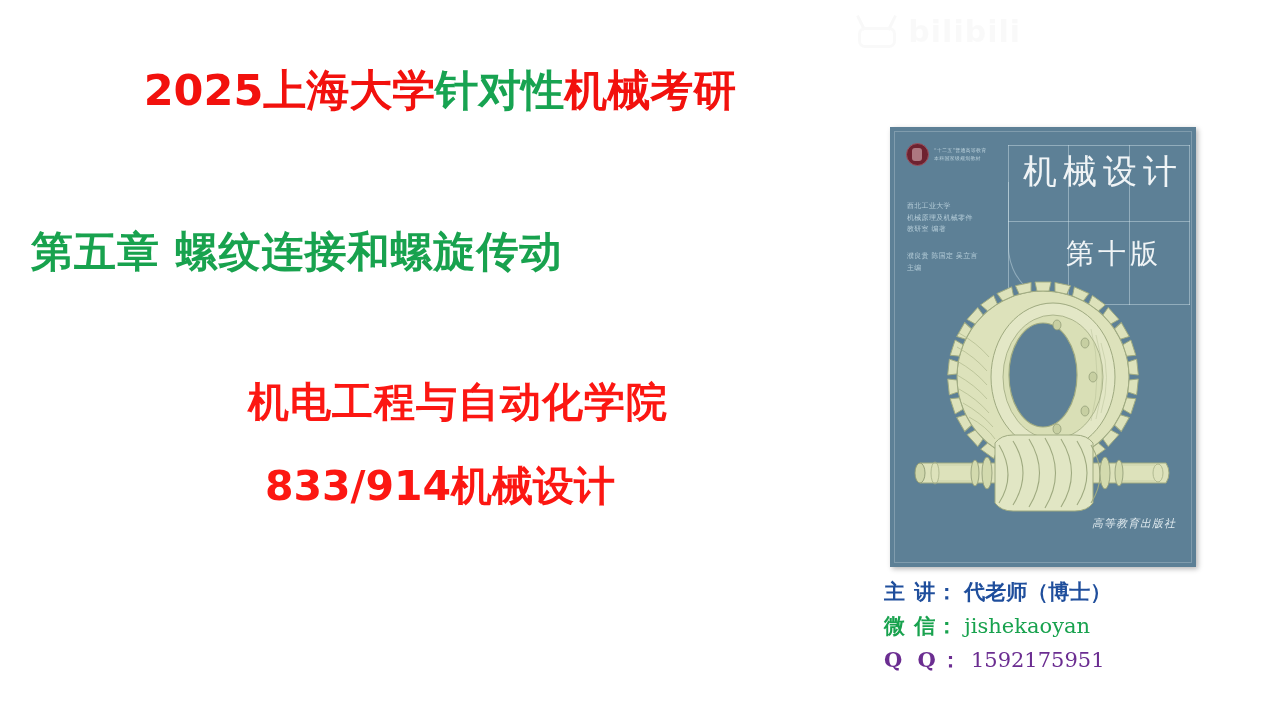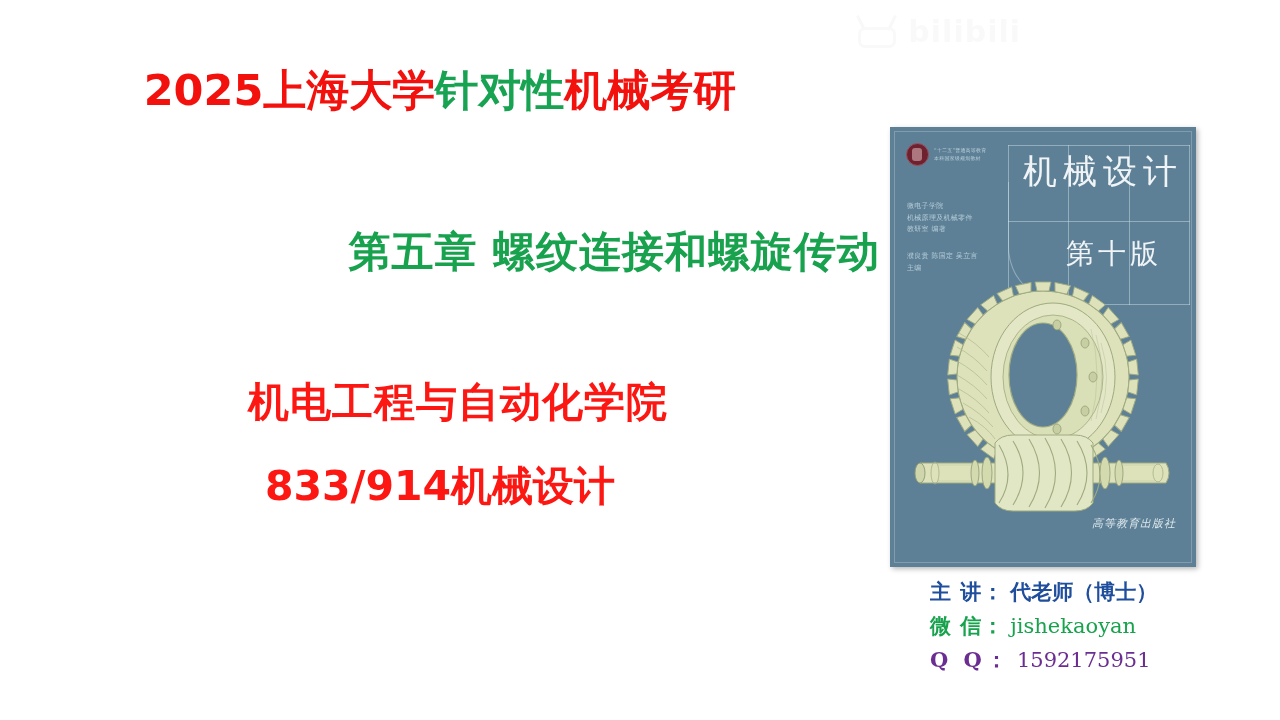--- a/index.html
+++ b/index.html
@@ -86,27 +86,28 @@
     line-height: 1.15;
   }
   .main-title .seg-red   { color: #f2110d; }
   .main-title .seg-green { color: #17a351; }
 
   .chapter-title {
     position: absolute;
     left: 0;
     top: 224px;
     width: 880px;
-    text-align: right;
+    text-align: left;
     font-family: "DejaVu Sans", "Liberation Sans", sans-serif;
     font-size: 42px;
     font-weight: 900;
     color: #18a24e;
     white-space: nowrap;
     letter-spacing: 1px;
+    padding-left: 31px;
   }
 
   .dept-block {
     position: absolute;
     left: 0;
     top: 382px;
     width: 880px;
     text-align: center;
     color: #fc1712;
     font-family: "DejaVu Sans", "Liberation Sans", sans-serif;
@@ -249,21 +250,20 @@
     position: absolute;
     left: 884px;
     top: 578px;
     width: 390px;
   }
   .contact-row {
     display: flex;
     align-items: baseline;
     margin-bottom: 6px;
     white-space: nowrap;
-    margin-left: 46px;
   }
   .contact-row .c-label {
     font-family: "DejaVu Serif", "Liberation Serif", serif;
     font-size: 21px;
     font-weight: 700;
     letter-spacing: 1px;
     margin-right: 6px;
   }
   .contact-row .c-value {
     font-family: "DejaVu Serif", "Liberation Serif", serif;
@@ -317,21 +317,21 @@
       <div class="gl v" style="left:181px;"></div>
     </div>
     <div class="cover-arc"></div>
 
     <div class="badge-row">
       <div class="badge-seal"></div>
       <div class="badge-text">“十二五”普通高等教育
 本科国家级规划教材</div>
     </div>
 
-    <div class="cover-credits">微电子学院
+    <div class="cover-credits">西北工业大学
 机械原理及机械零件
 教研室  编著</div>
     <div class="cover-credits second">濮良贵  陈国定  吴立言
 主编</div>
 
     <div class="cover-title">机械设计</div>
     <div class="cover-edition">第十版</div>
 
     <svg class="cover-art" viewBox="0 0 306 250" xmlns="http://www.w3.org/2000/svg">
       <defs>

